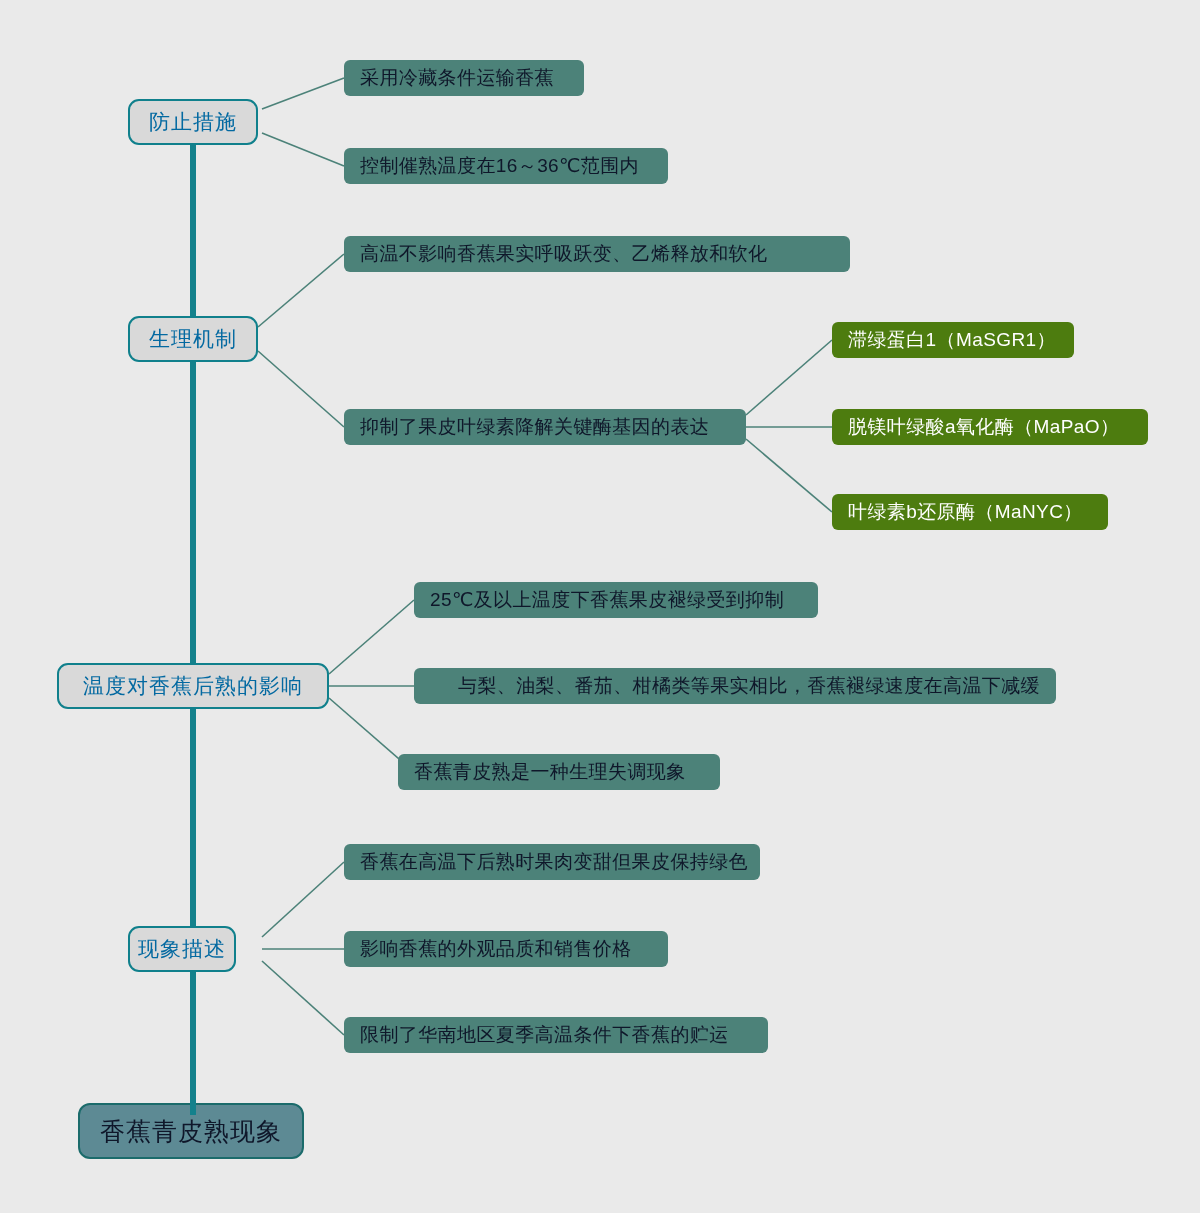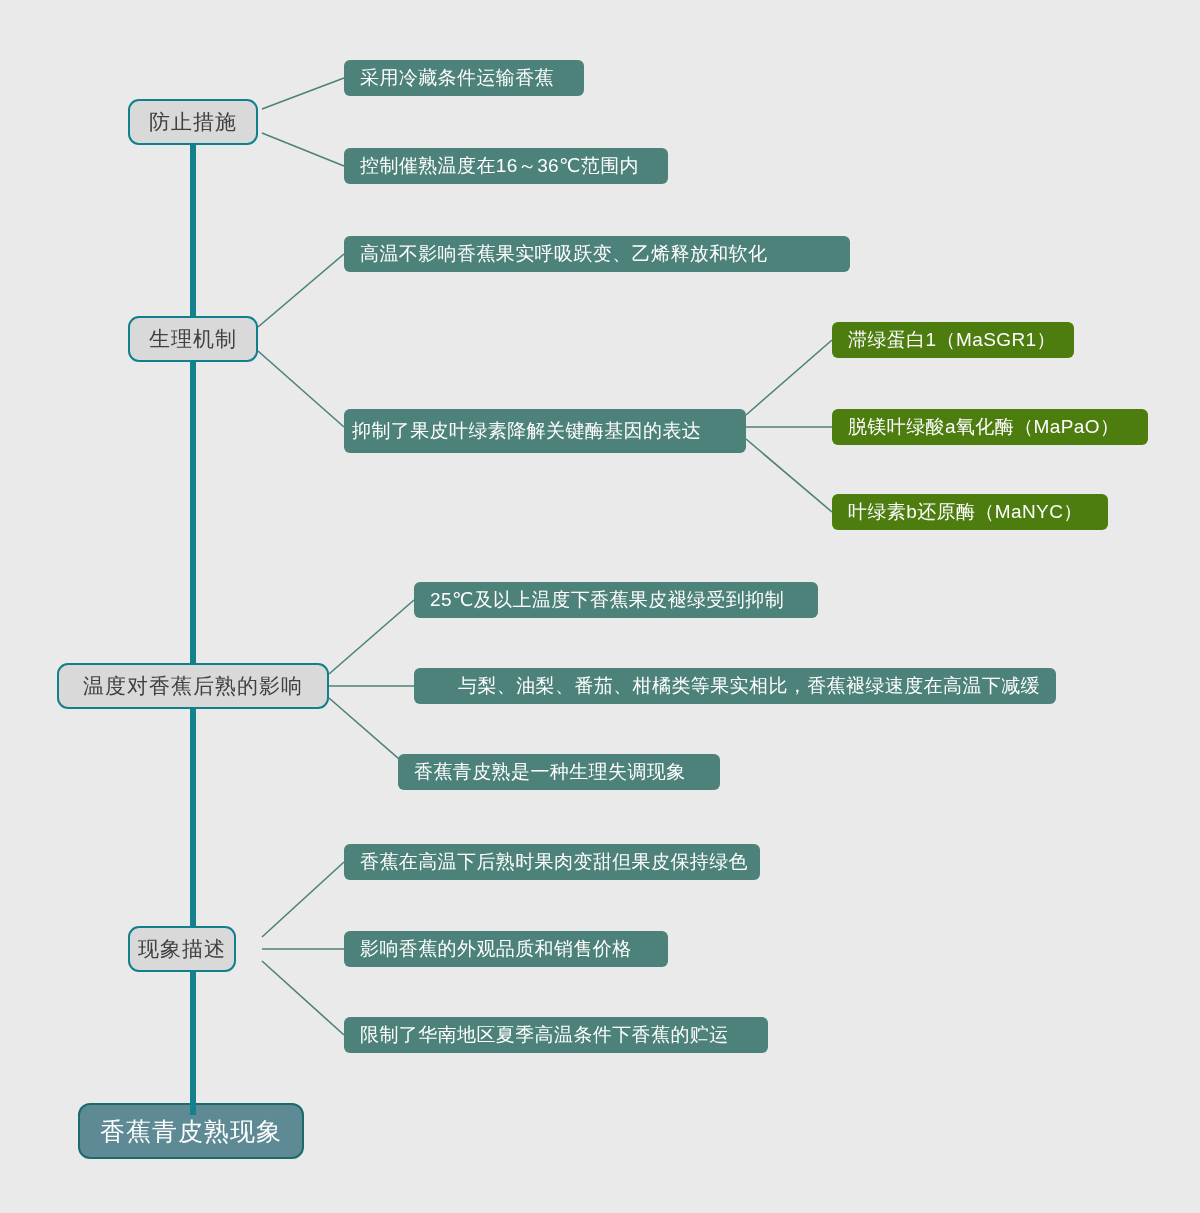--- a/index.html
+++ b/index.html
@@ -34,41 +34,41 @@
     display: flex;
     align-items: center;
     box-sizing: border-box;
     white-space: nowrap;
   }
   
   .node.root {
     background: #5d8a94;
     border: 2px solid #1b6b6b;
     border-radius: 12px;
-    color: #ffffff;
+    color: #0f172a;
     font-size: 25px;
     padding: 0 22px;
     letter-spacing: 1px;
   }
   
   .node.lvl1 {
     background: #d9d9d9;
     border: 2px solid #10808c;
     border-radius: 11px;
-    color: #404040;
+    color: #0369a1;
     font-size: 21px;
     padding: 0 18px;
     letter-spacing: 1px;
     z-index: 5;
   }
   
   .node.lvl2 {
     background: #4c8279;
     border-radius: 6px;
-    color: #ffffff;
+    color: #0f172a;
     font-size: 19px;
     padding: 0 16px;
     letter-spacing: 0.4px;
     z-index: 4;
   }
   
   .node.lvl3 {
     background: #4d7c0f;
     border-radius: 6px;
     color: #ffffff;
@@ -126,21 +126,21 @@
   <div class="node lvl2" style="left:344px; top:148px; width:324px; height:36px;">
     <span>控制催熟温度在16～36℃范围内</span>
   </div>
 
   <div class="node lvl2" style="left:344px; top:236px; width:506px; height:36px;">
     <span>高温不影响香蕉果实呼吸跃变、乙烯释放和软化</span>
   </div>
   <div class="node lvl1" style="left:128px; top:316px; width:130px; height:46px; justify-content:center;">
     <span>生理机制</span>
   </div>
-  <div class="node lvl2" style="left:344px; top:409px; width:402px; height:44px;padding-left:8px;">
+  <div class="node lvl2" style="left:344px; top:409px; width:402px; height:36px;">
     <span>抑制了果皮叶绿素降解关键酶基因的表达</span>
   </div>
 
   <div class="node lvl3" style="left:832px; top:322px; width:242px; height:36px;">
     <span>滞绿蛋白1（MaSGR1）</span>
   </div>
   <div class="node lvl3" style="left:832px; top:409px; width:316px; height:36px;">
     <span>脱镁叶绿酸a氧化酶（MaPaO）</span>
   </div>
   <div class="node lvl1" style="left:57px; top:663px; width:272px; height:46px; justify-content:center;">

